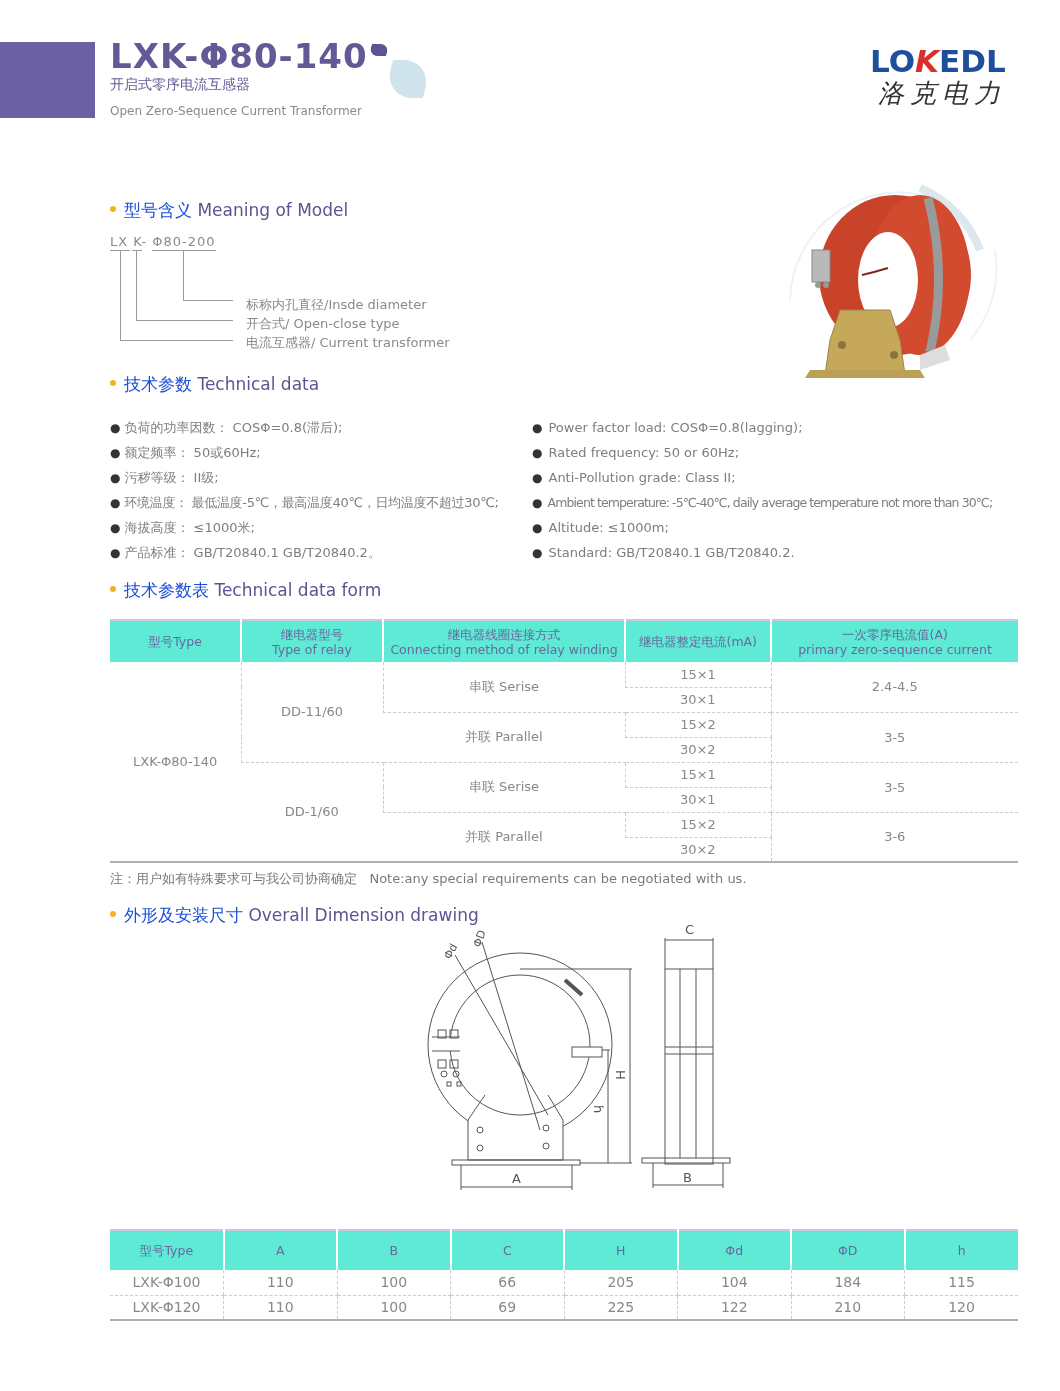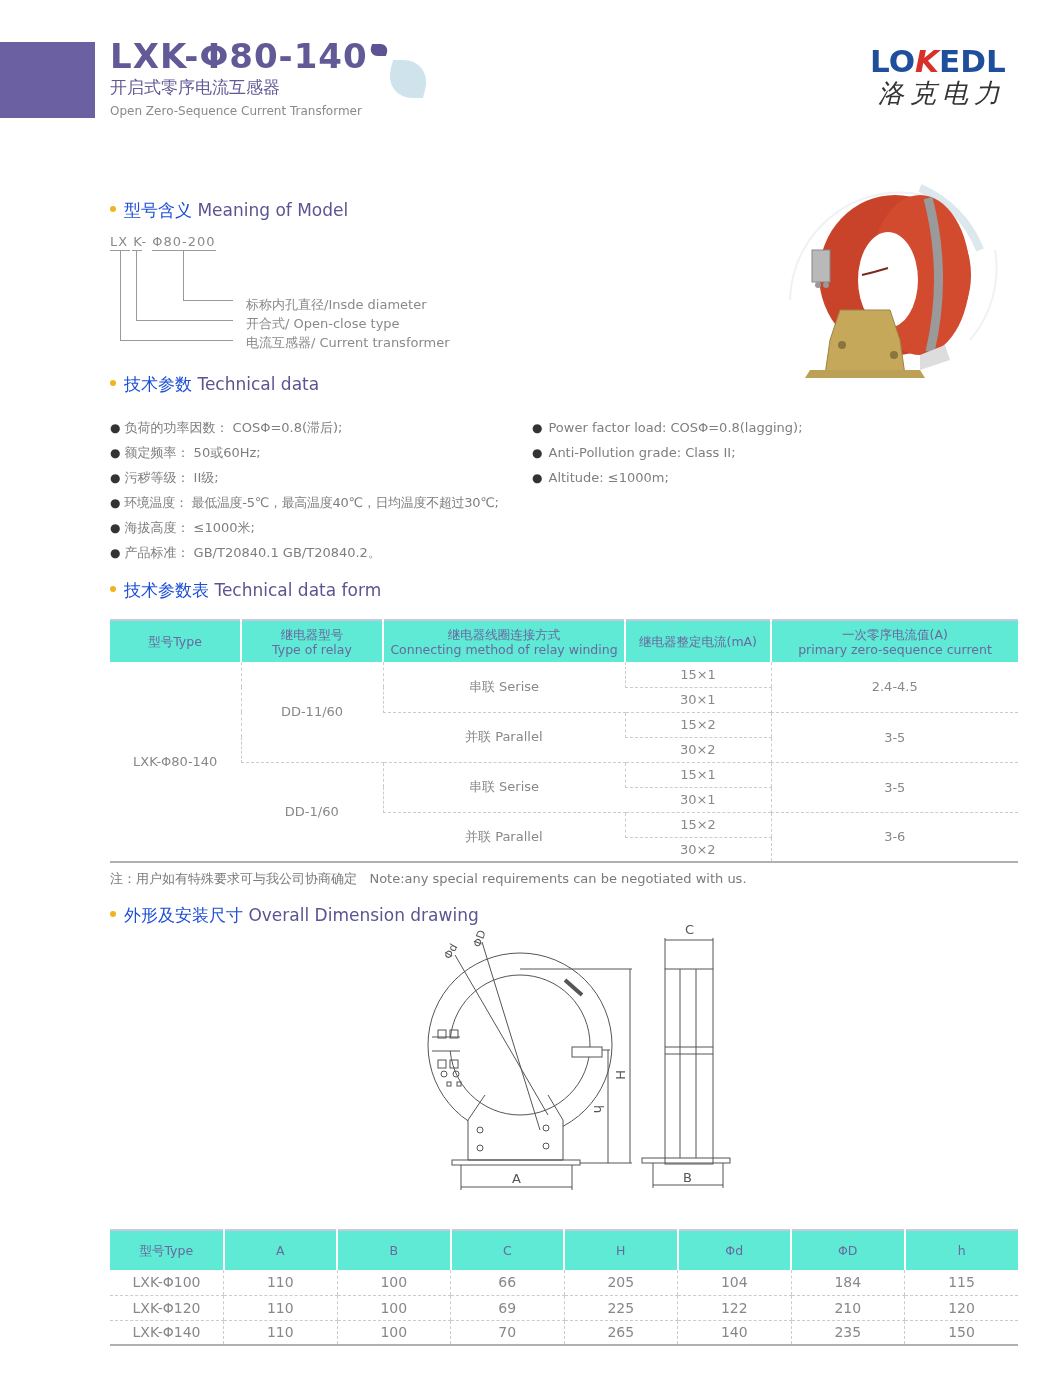--- a/index.html
+++ b/index.html
@@ -2,21 +2,21 @@
 <html><head>
 <meta charset="utf-8">
 <style>
   * { box-sizing: border-box; margin: 0; padding: 0; }
   html, body { width: 1060px; height: 1391px; background: #ffffff; overflow: hidden; }
   body { position: relative; font-family: "DejaVu Sans", "Liberation Sans", sans-serif; color: #777; }
 
   
   .header-block { position: absolute; left: 0; top: 42px; width: 95px; height: 76px; background: #6b60a2; }
   .title-main { position: absolute; left: 110px; top: 36px; font-family: "DejaVu Sans", sans-serif; font-weight: bold; font-size: 34px; letter-spacing: 1px; color: #625a96; }
-  .title-cn { position: absolute; left: 110px; top: 76px; font-size: 17px; color: #625a96; }
+  .title-cn { position: absolute; left: 110px; top: 76px; font-size: 14px; color: #625a96; }
   .title-en { position: absolute; left: 110px; top: 104px; font-size: 12px; color: #8a8a8a; font-family: "DejaVu Sans", sans-serif; }
   .leaf-dark { position: absolute; left: 370px; top: 44px; width: 18px; height: 12px; background: #5b5394; border-radius: 0 10px 0 10px; transform: skewX(-20deg); }
   .leaf-light { position: absolute; left: 388px; top: 60px; width: 40px; height: 38px; background: #cfe3ec; border-radius: 0 30px 0 30px; transform: skewX(-15deg); }
 
   .logo { position: absolute; left: 870px; top: 44px; width: 150px; }
   .logo-en { font-family: "DejaVu Sans", sans-serif; font-weight: bold; font-size: 31px; color: #1f4e9c; letter-spacing: 0px; line-height: 34px; }
   .logo-en .k { color: #d9312a; font-style: italic; }
   .logo-cn { font-family: "DejaVu Serif", serif; font-size: 26px; color: #333; letter-spacing: 6px; margin-left: 8px; line-height: 30px; font-style: italic; }
 
   
@@ -120,22 +120,25 @@
 <ul class="tech-list tech-left">
   <li>负荷的功率因数：  COSΦ=0.8(滞后);</li>
   <li>额定频率：  50或60Hz;</li>
   <li>污秽等级：  II级;</li>
   <li style="letter-spacing:-0.3px">环境温度：  最低温度-5℃，最高温度40℃，日均温度不超过30℃;</li>
   <li>海拔高度：  ≤1000米;</li>
   <li>产品标准：  GB/T20840.1 GB/T20840.2。</li>
 </ul>
 <ul class="tech-list tech-right">
   <li>Power factor load:  COSΦ=0.8(lagging);</li>
+  <li>Rated frequency: 50 or 60Hz;</li>
   <li>Anti-Pollution grade: Class II;</li>
+  <li style="letter-spacing:-0.9px;font-size:12.5px">Ambient temperature:  -5℃-40℃, daily average temperature not more than 30℃;</li>
   <li>Altitude: ≤1000m;</li>
+  <li>Standard: GB/T20840.1 GB/T20840.2.</li>
 </ul>
 
 <div class="sec" style="top:579px">
   <span class="dot"></span><span class="cn">技术参数表</span> <span>Technical data form</span>
 </div>
 
 <table class="tech-table">
   <colgroup>
       <col style="width:131px">
       <col style="width:142px">
@@ -304,24 +307,14 @@
     <tr>
       <td>LXK-Φ120</td>
         <td>110</td>
         <td>100</td>
         <td>69</td>
         <td>225</td>
         <td>122</td>
         <td>210</td>
         <td>120</td>
     </tr>
-    <tr>
-      <td>LXK-Φ140</td>
-        <td>110</td>
-        <td>100</td>
-        <td>70</td>
-        <td>265</td>
-        <td>140</td>
-        <td>235</td>
-        <td>150</td>
-    </tr>
   </tbody>
 </table>
 
 </body></html>

